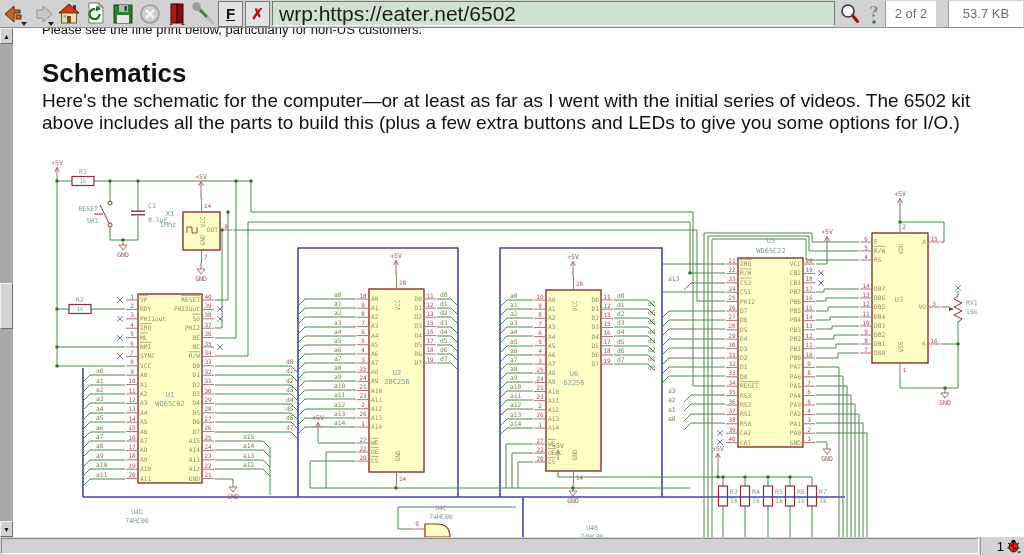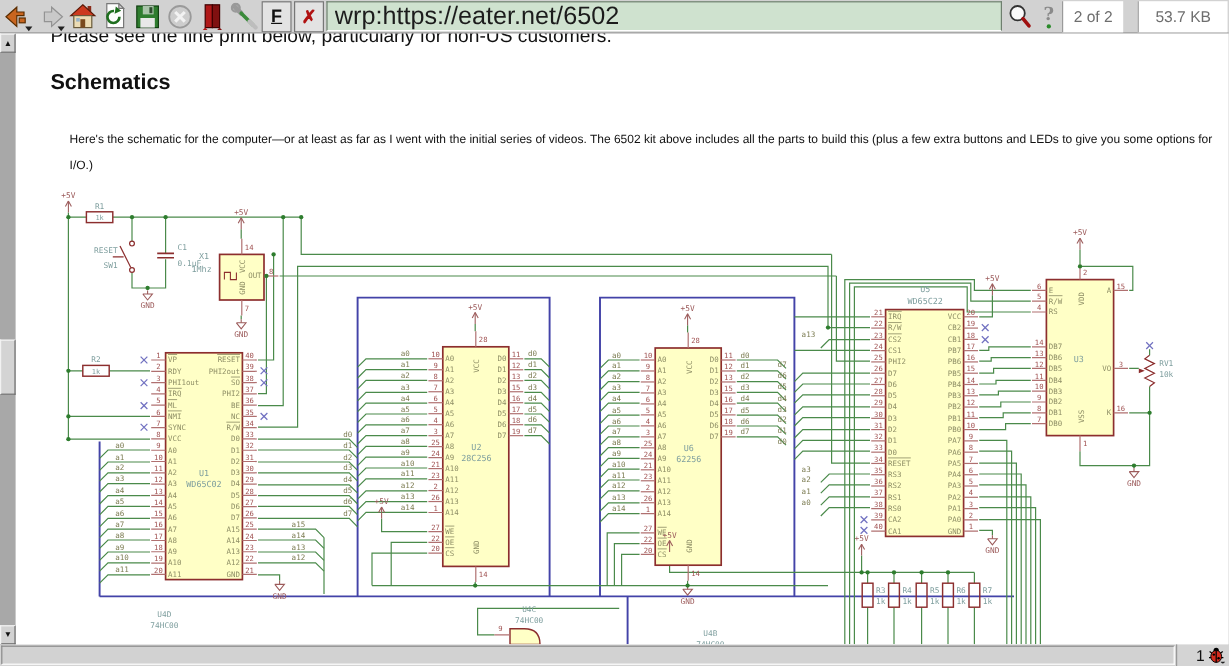--- a/index.html
+++ b/index.html
@@ -24,23 +24,23 @@
             border-right:3px solid transparent;border-top:4px solid #222;}
   
   .content{position:absolute;top:28px;left:0;right:0;bottom:18px;background:#fff;}
   .vscroll{position:absolute;left:0;top:0;bottom:0;width:13px;background:#a8a8a8;}
   .sbtn{position:absolute;left:0;width:13px;height:16px;background:#d2d2d2;
         border:1px solid;border-color:#f2f2f2 #6e6e6e #6e6e6e #f2f2f2;box-sizing:border-box;
         display:flex;align-items:center;justify-content:center;font-size:7px;color:#111;}
   .sthumb{position:absolute;left:0;top:255px;width:13px;height:46px;background:#d4d4d4;
         border:1px solid;border-color:#f2f2f2 #6e6e6e #6e6e6e #f2f2f2;box-sizing:border-box;}
   .page{position:absolute;left:13px;top:0;right:0;bottom:0;overflow:hidden;color:#111;}
-  .clipline{position:absolute;top:-6px;left:29px;font-size:16px;}
-  .heading{position:absolute;top:30px;left:29px;font-size:18px;font-weight:bold;margin:0;}
-  .para{position:absolute;top:62px;left:29px;width:956px;font-size:10px;line-height:21.5px;margin:16px;}
+  .clipline{position:absolute;top:-6px;left:29px;font-size:13px;}
+  .heading{position:absolute;top:30px;left:29px;font-size:26px;font-weight:bold;margin:0;}
+  .para{position:absolute;top:62px;left:29px;width:956px;font-size:19px;line-height:21.5px;margin:0;}
   #schem{position:absolute;left:0;top:122px;}
   
   .status{position:absolute;bottom:0;left:0;right:0;height:18px;background:#d4d4d4;display:flex;align-items:stretch;}
   .status-main{flex:1;margin:1px;border:1px solid;border-color:#8a8a8a #ffffff #ffffff #8a8a8a;background:#d2d2d2;}
   .status-right{width:38px;display:flex;align-items:center;justify-content:flex-end;gap:2px;
                 padding:0 3px 0 2px;border-left:1px solid #999;position:relative;}
   .bugnum{font-size:13px;color:#111;}
 </style>
 </head>
 <body>

